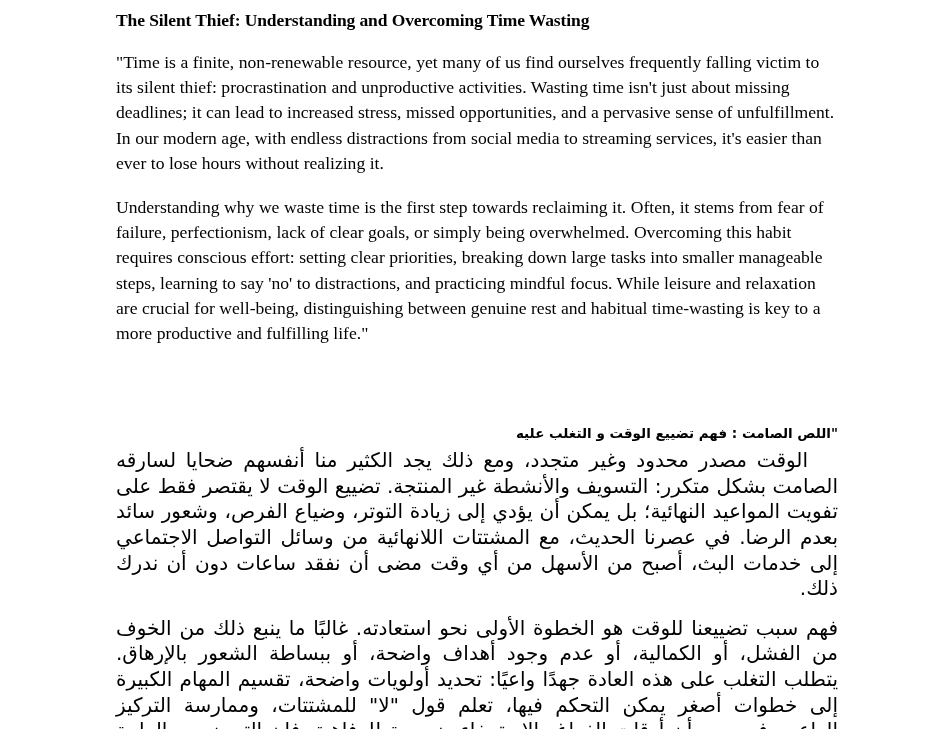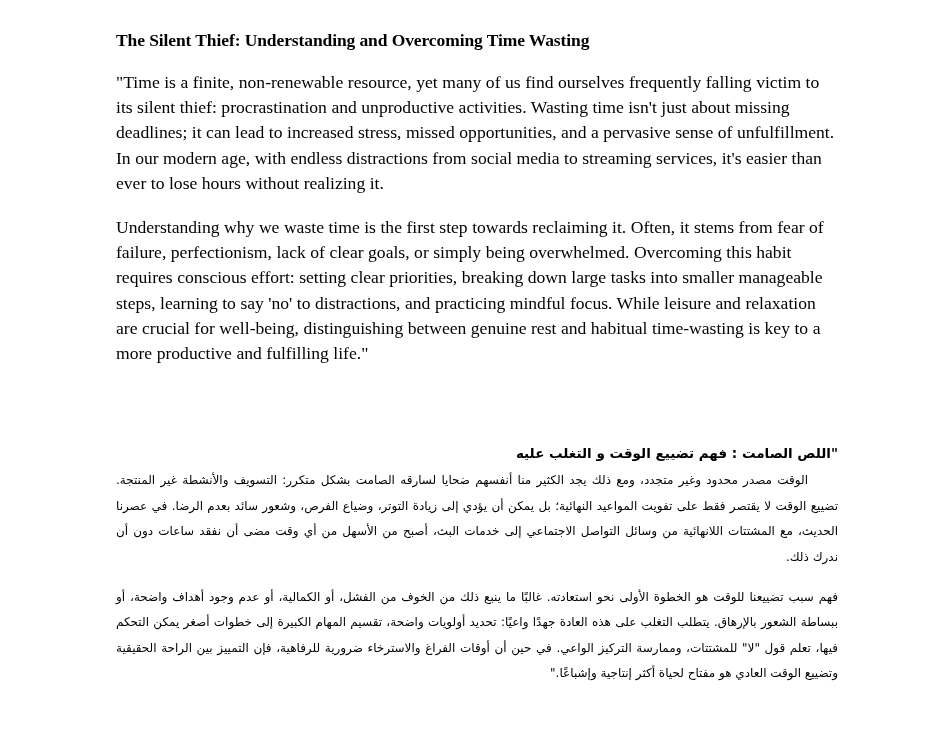--- a/index.html
+++ b/index.html
@@ -16,21 +16,21 @@
     color: #000000;
     -webkit-font-smoothing: antialiased;
   }
 
   .page {
     position: relative;
     width: 944px;
     height: 729px;
     background: #ffffff;
     box-sizing: border-box;
-    padding: 28px 109px 0 116px;
+    padding: 8px 109px 0 116px;
   }
 
   
   .doc-title {
     font-family: "Liberation Serif", "DejaVu Serif", serif;
     font-size: 17.5px;
     font-weight: bold;
     line-height: 24px;
     margin: 0 0 18px 0;
     letter-spacing: -0.1px;
@@ -70,21 +70,21 @@
     font-weight: bold;
     line-height: 20px;
     margin: 0 0 5px 0;
     text-align: right;
     direction: rtl;
     color: #000000;
   }
 
   .ar-para {
     font-family: "DejaVu Sans", "Liberation Sans", sans-serif;
-    font-size: 12px;
+    font-size: 20px;
     line-height: 25.6px;
     margin: 0 0 14px 0;
     text-align: justify;
     text-align-last: right;
     direction: rtl;
     color: #000000;
   }
 
   .ar-para.indent-first {
     text-indent: 30px;

